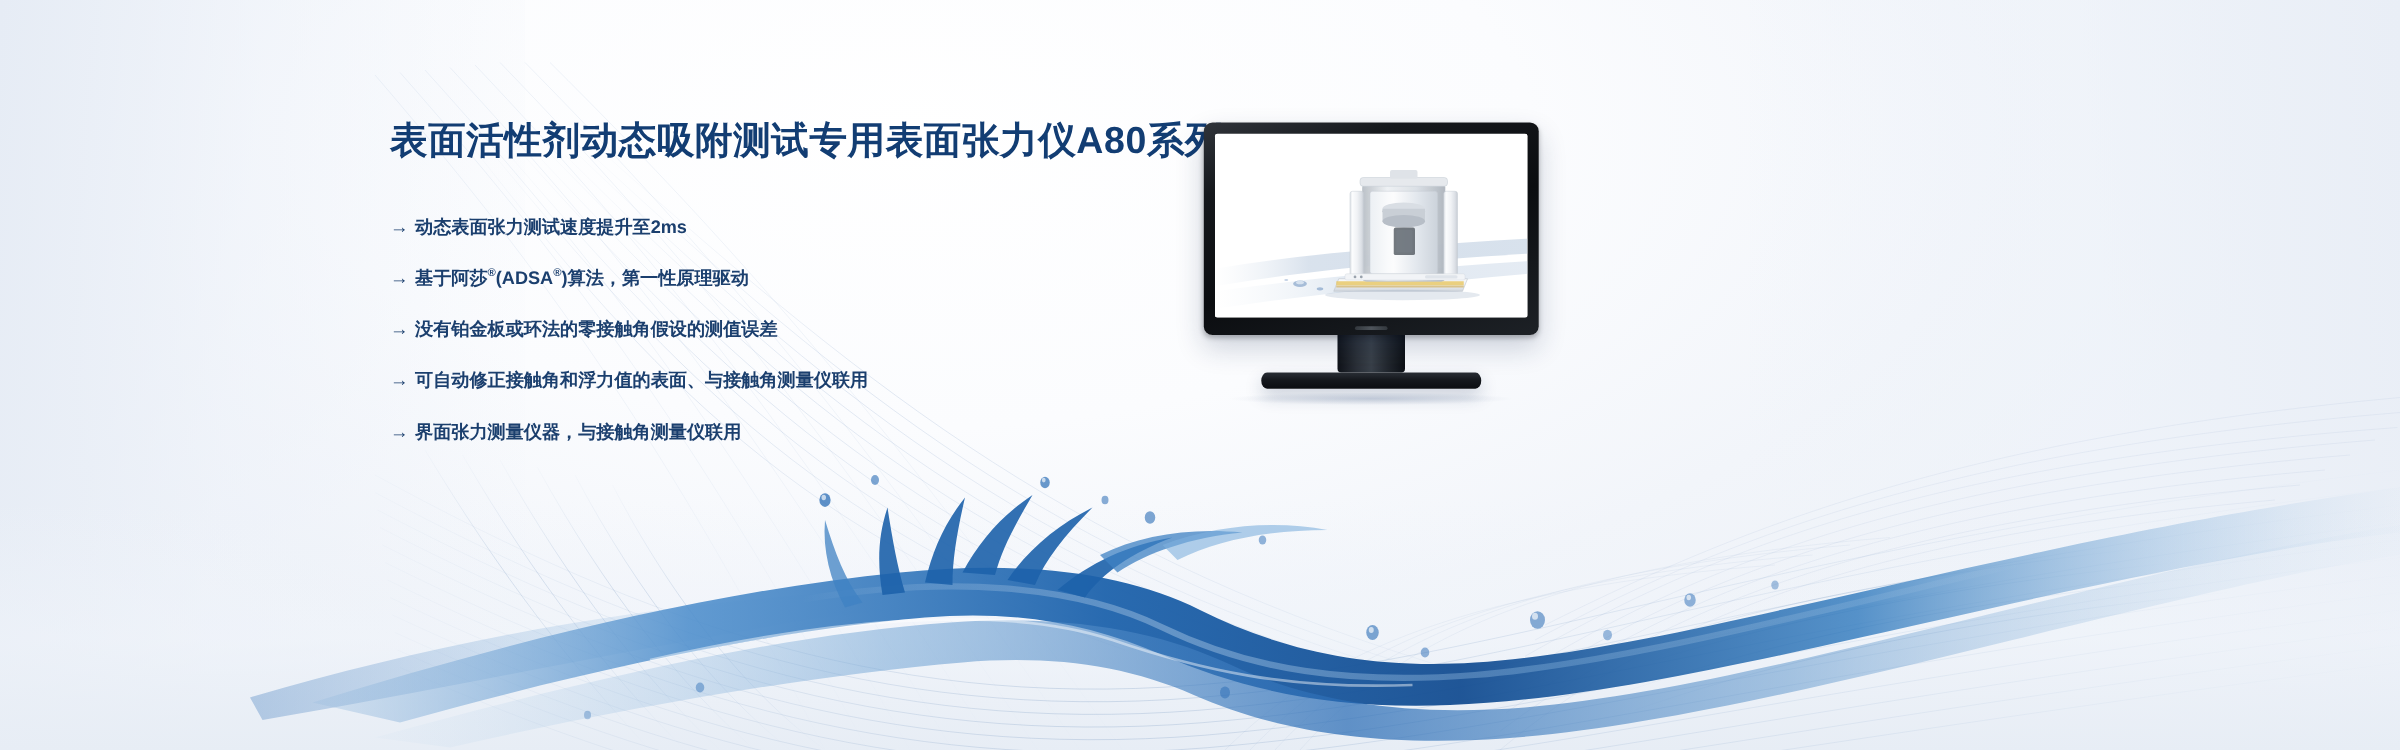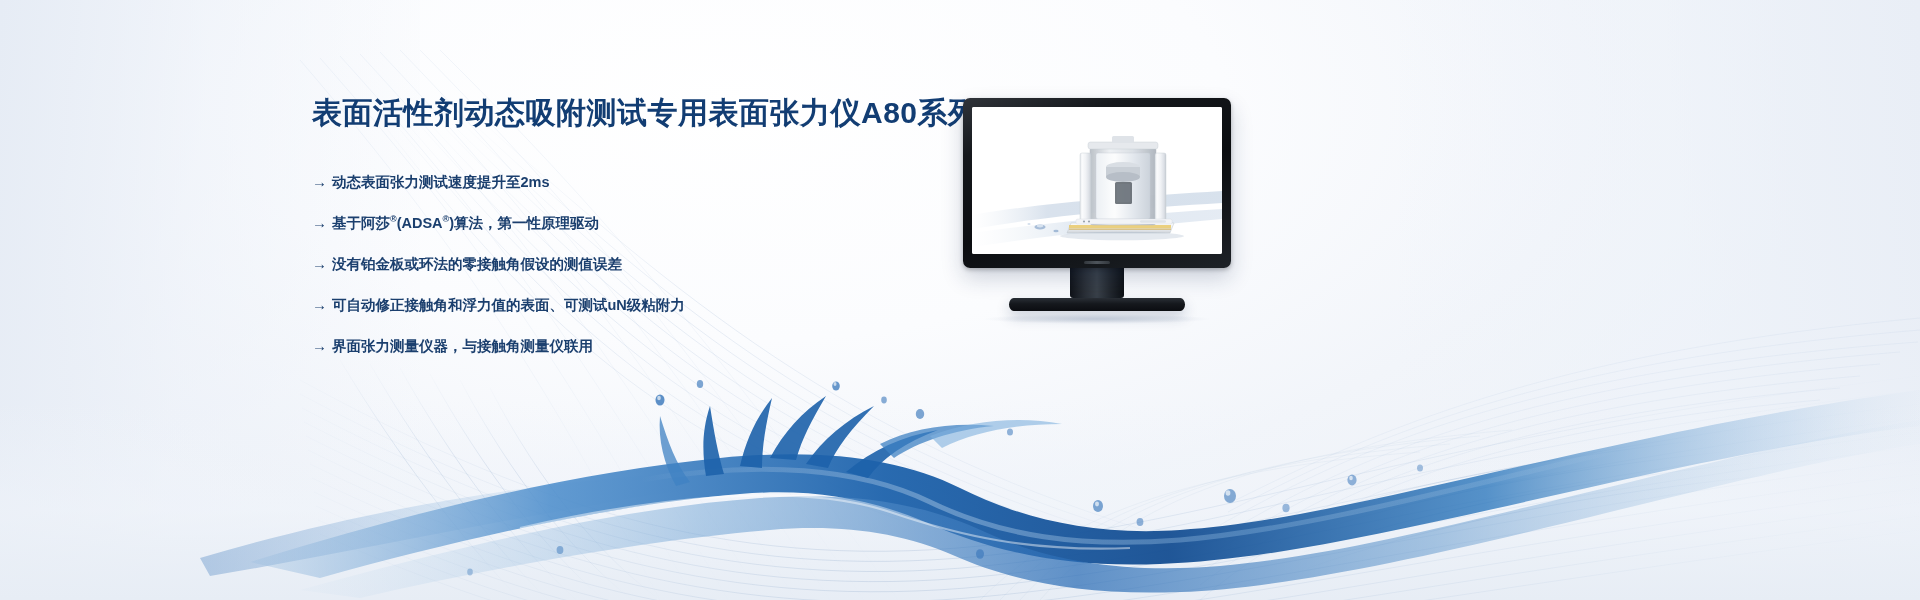--- a/index.html
+++ b/index.html
@@ -221,21 +221,21 @@
         <span class="btxt"><span>基于阿莎</span><sup class="reg">®</sup><span>(ADSA</span><sup class="reg">®</sup><span>)算法，第一性原理驱动</span></span>
       </li>
 
       <li class="bullet">
         <span class="arrow">→</span>
         <span class="btxt">没有铂金板或环法的零接触角假设的测值误差</span>
       </li>
 
       <li class="bullet">
         <span class="arrow">→</span>
-        <span class="btxt">可自动修正接触角和浮力值的表面、可测试uN级粘附力</span>
+        <span class="btxt">可自动修正接触角和浮力值的表面、与接触角测量仪联用</span>
       </li>
 
       <li class="bullet">
         <span class="arrow">→</span>
         <span class="btxt">界面张力测量仪器，与接触角测量仪联用</span>
       </li>
     </ul>
   </div>
 
   <div class="monitor-wrap">

